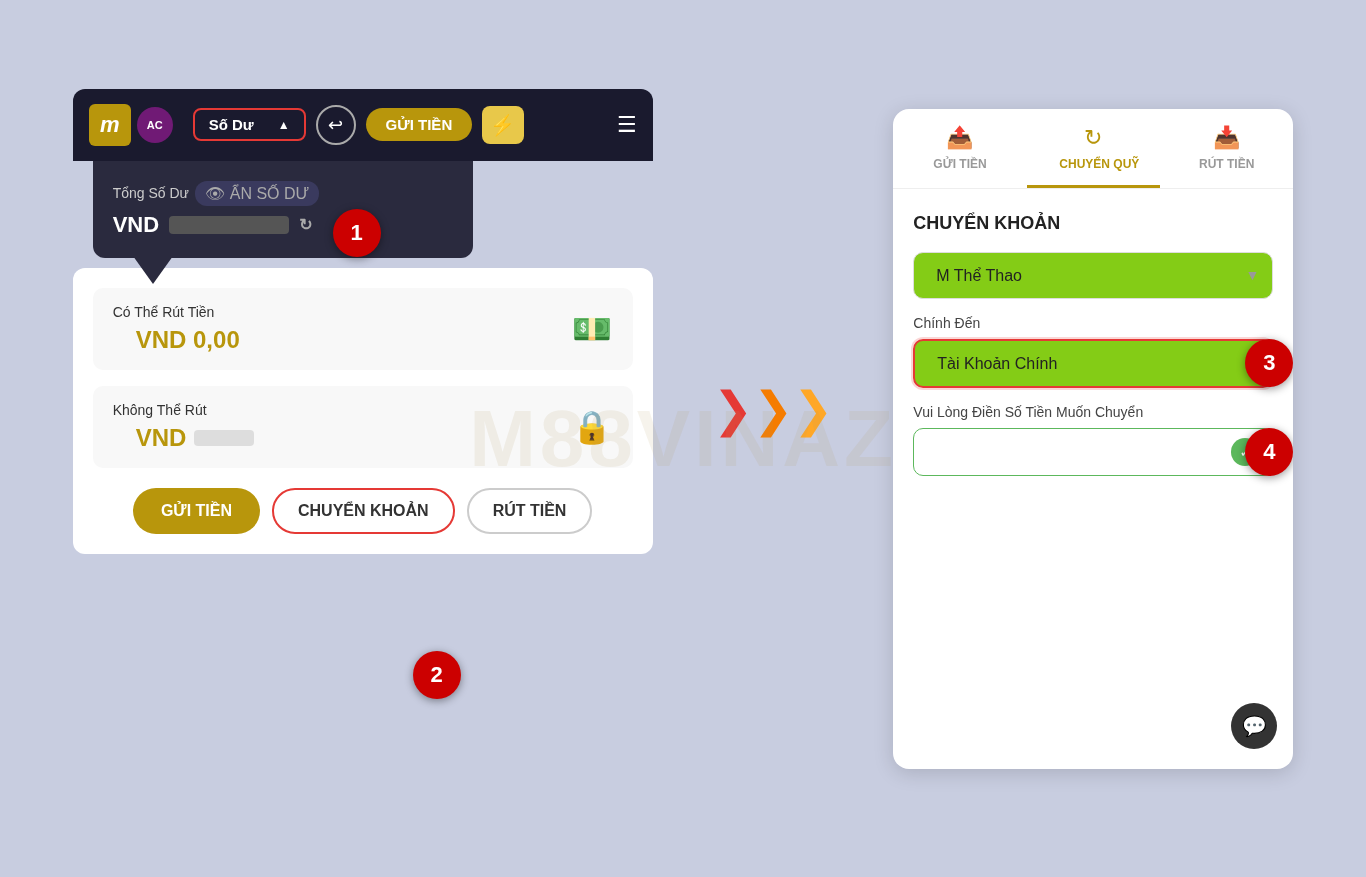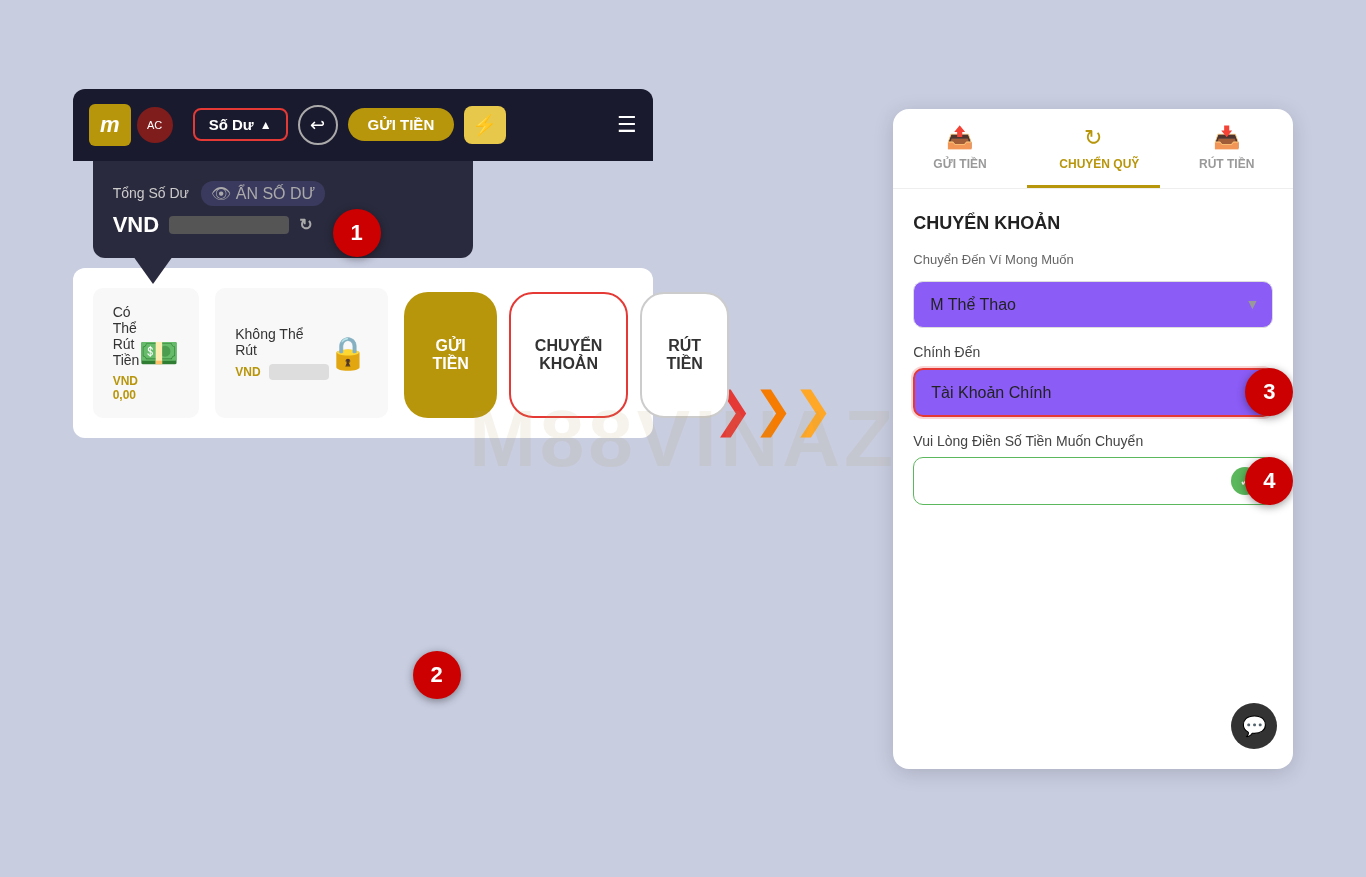--- a/index.html
+++ b/index.html
@@ -56,42 +56,42 @@
       justify-content: center;
       font-size: 22px;
       font-weight: 900;
       color: white;
       font-style: italic;
     }
 
     .logo-ac {
       width: 36px;
       height: 36px;
-      background: #7f1d1d;
+      background: #701a75;
       border-radius: 50%;
       display: flex;
       align-items: center;
       justify-content: center;
       color: white;
       font-size: 11px;
-      font-weight: normal;
+      font-weight: bold;
     }
 
     .so-du-btn {
       background: transparent;
       border: 2.5px solid #e53935;
       border-radius: 8px;
       color: white;
       padding: 6px 14px;
       font-size: 15px;
       font-weight: 600;
       cursor: pointer;
       display: flex;
       align-items: center;
-      gap: 6px;
+      gap: 24px;
       margin-left: 10px;
     }
 
     .so-du-btn .chevron { font-size: 12px; }
 
     .circle-btn {
       width: 40px;
       height: 40px;
       border-radius: 50%;
       border: 2px solid #aaa;
@@ -147,21 +147,21 @@
       position: relative;
       z-index: 2;
     }
 
     .tong-so-du-label {
       color: #ccc;
       font-size: 14px;
       margin-bottom: 6px;
       display: flex;
       align-items: center;
-      gap: 12px;
+      gap: 6px;
     }
 
     .an-so-du {
       background: #3a3a5e;
       padding: 3px 10px;
       border-radius: 12px;
       font-size: 16px;
       color: #aaa;
       cursor: pointer;
     }
@@ -209,21 +209,21 @@
     }
 
     
     .cards-area {
       background: white;
       width: 580px;
       border-radius: 12px;
       padding: 20px;
       margin-top: 10px;
       display: flex;
-      flex-direction: row;
+      flex-direction: column;
       gap: 16px;
     }
 
     .balance-card {
       background: #f8f8f8;
       border-radius: 10px;
       padding: 16px 20px;
       display: flex;
       align-items: center;
       justify-content: space-between;
@@ -231,22 +231,23 @@
 
     .balance-card-info { display: flex; flex-direction: column; gap: 6px; }
 
     .balance-card-label {
       color: #333;
       font-size: 14px;
     }
 
     .balance-card-value {
       color: #b8960c;
-      font-size: 12px;
+      font-size: 24px;
       font-weight: 700;
+      margin-left: 23px;
     }
 
     .balance-card-icon {
       font-size: 32px;
       color: #ccc;
     }
 
     .balance-hidden {
       background: #ddd;
       width: 60px;
@@ -400,26 +401,26 @@
       margin-bottom: 8px;
     }
 
     .select-wrapper {
       position: relative;
       margin-bottom: 16px;
     }
 
     .select-box {
       width: 100%;
-      padding: 14px 16px;
+      padding: 14px 22px;
       border: 1.5px solid #ddd;
       border-radius: 10px;
       font-size: 16px;
       color: #222;
-      background: #8b5cf6;
+      background: #84cc16;
       appearance: none;
       cursor: pointer;
     }
 
     .select-chevron {
       position: absolute;
       right: 14px;
       top: 50%;
       transform: translateY(-50%);
       color: #999;
@@ -677,21 +678,20 @@
     </div>
     <div class="tab-item">
       <span class="tab-icon">📥</span>
       <span class="tab-label">RÚT TIỀN</span>
     </div>
   </div>
 
   <div class="right-content">
 
     <div class="section-title">CHUYỂN KHOẢN</div>
-    <div class="subtext">Chuyển Đến Ví Mong Muốn</div>
 
     
     <div class="select-wrapper">
       <select class="select-box">
         <option>M Thể Thao</option>
       </select>
       <span class="select-chevron">▼</span>
     </div>
 
     

